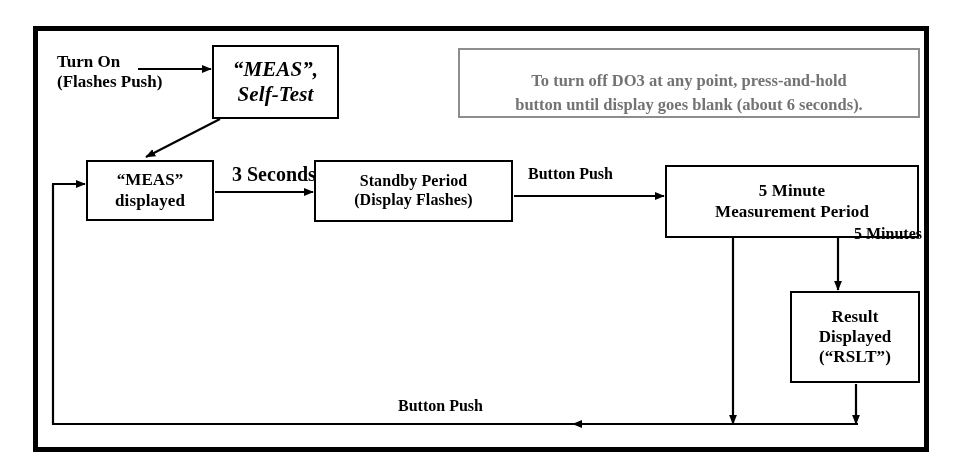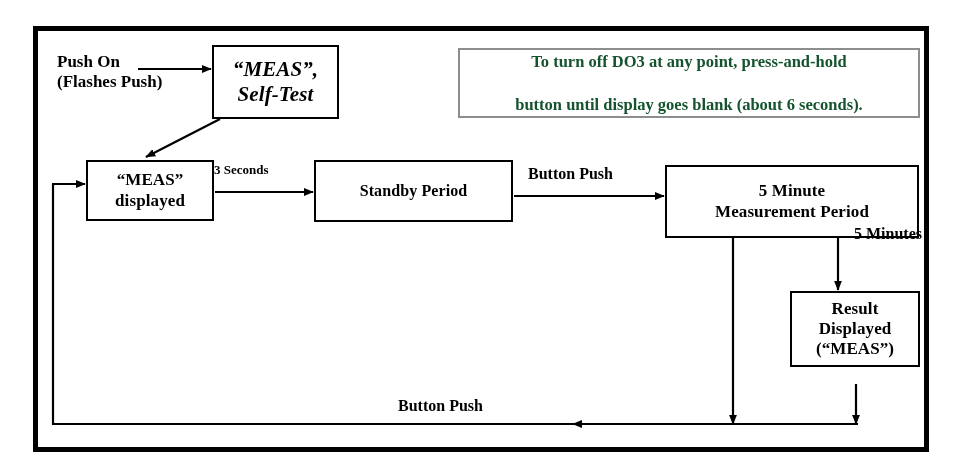--- a/index.html
+++ b/index.html
@@ -44,55 +44,55 @@
     color: #000000;
     line-height: 1.18;
     letter-spacing: 0.1px;
   }
   .node .ln { display: block; white-space: nowrap; }
 
   #node-meas-selftest { left: 212px; top: 45px;  width: 127px; height: 74px; font-size: 21px; font-style: italic; }
   #node-meas-displayed { left: 86px;  top: 160px; width: 128px; height: 61px; font-size: 17px; align-items: center; }
   #node-standby      { left: 314px; top: 160px; width: 199px; height: 62px; font-size: 16px; }
   #node-measurement  { left: 665px; top: 165px; width: 254px; height: 73px; font-size: 17px; }
-  #node-result       { left: 790px; top: 291px; width: 130px; height: 76px; font-size: 17px; }
+  #node-result       { left: 790px; top: 291px; width: 130px; height: 92px; font-size: 17px; }
 
   
   .note-box {
     position: absolute;
     left: 458px;
     top: 48px;
     width: 462px;
     height: 70px;
     box-sizing: border-box;
     border: 2px solid #8d8d8d;
     background: #ffffff;
     display: flex;
     flex-direction: column;
     align-items: center;
-    justify-content: space-between;
+    justify-content: flex-end;
     text-align: center;
     font-weight: bold;
     font-size: 16.5px;
-    color: #14532d;
+    color: #737373;
     line-height: 1.42;
   }
   .note-box .ln { display: block; white-space: nowrap; }
 
   
   .label {
     position: absolute;
     font-weight: bold;
     color: #000000;
     white-space: nowrap;
     line-height: 1.2;
   }
   #label-turn-on   { left: 57px;  top: 52px;  font-size: 17px; }
   #label-turn-on .ln { display: block; }
-  #label-3-seconds { left: 214px; top: 162px; font-size: 13px; }
+  #label-3-seconds { left: 232px; top: 162px; font-size: 20px; }
   #label-button-push-1 { left: 528px; top: 164px; font-size: 16px; }
   #label-5-minutes { left: 854px; top: 224px; font-size: 16px; }
   #label-button-push-2 { left: 398px; top: 396px; font-size: 16px; }
 
   
   #connectors {
     position: absolute;
     left: 0; top: 0;
     width: 961px;
     height: 469px;
@@ -139,40 +139,41 @@
     <span class="ln">Self-Test</span>
   </div>
 
   <div class="node" id="node-meas-displayed">
     <span class="ln">“MEAS”</span>
     <span class="ln">displayed</span>
   </div>
 
   <div class="node" id="node-standby">
     <span class="ln">Standby Period</span>
+    <span class="ln">(Display Flashes)</span>
   </div>
 
   <div class="node" id="node-measurement">
     <span class="ln">5 Minute</span>
     <span class="ln">Measurement Period</span>
   </div>
 
   <div class="node" id="node-result">
     <span class="ln">Result</span>
     <span class="ln">Displayed</span>
-    <span class="ln">(“MEAS”)</span>
+    <span class="ln">(“RSLT”)</span>
   </div>
 
   <div class="note-box">
     <span class="ln">To turn off DO3 at any point, press-and-hold</span>
     <span class="ln">button until display goes blank (about 6 seconds).</span>
   </div>
 
   <div class="label" id="label-turn-on">
-    <span class="ln">Push On</span>
+    <span class="ln">Turn On</span>
     <span class="ln">(Flashes Push)</span>
   </div>
 
   <div class="label" id="label-3-seconds">3 Seconds</div>
   <div class="label" id="label-button-push-1">Button Push</div>
   <div class="label" id="label-5-minutes">5 Minutes</div>
   <div class="label" id="label-button-push-2">Button Push</div>
 
 </div>
 

